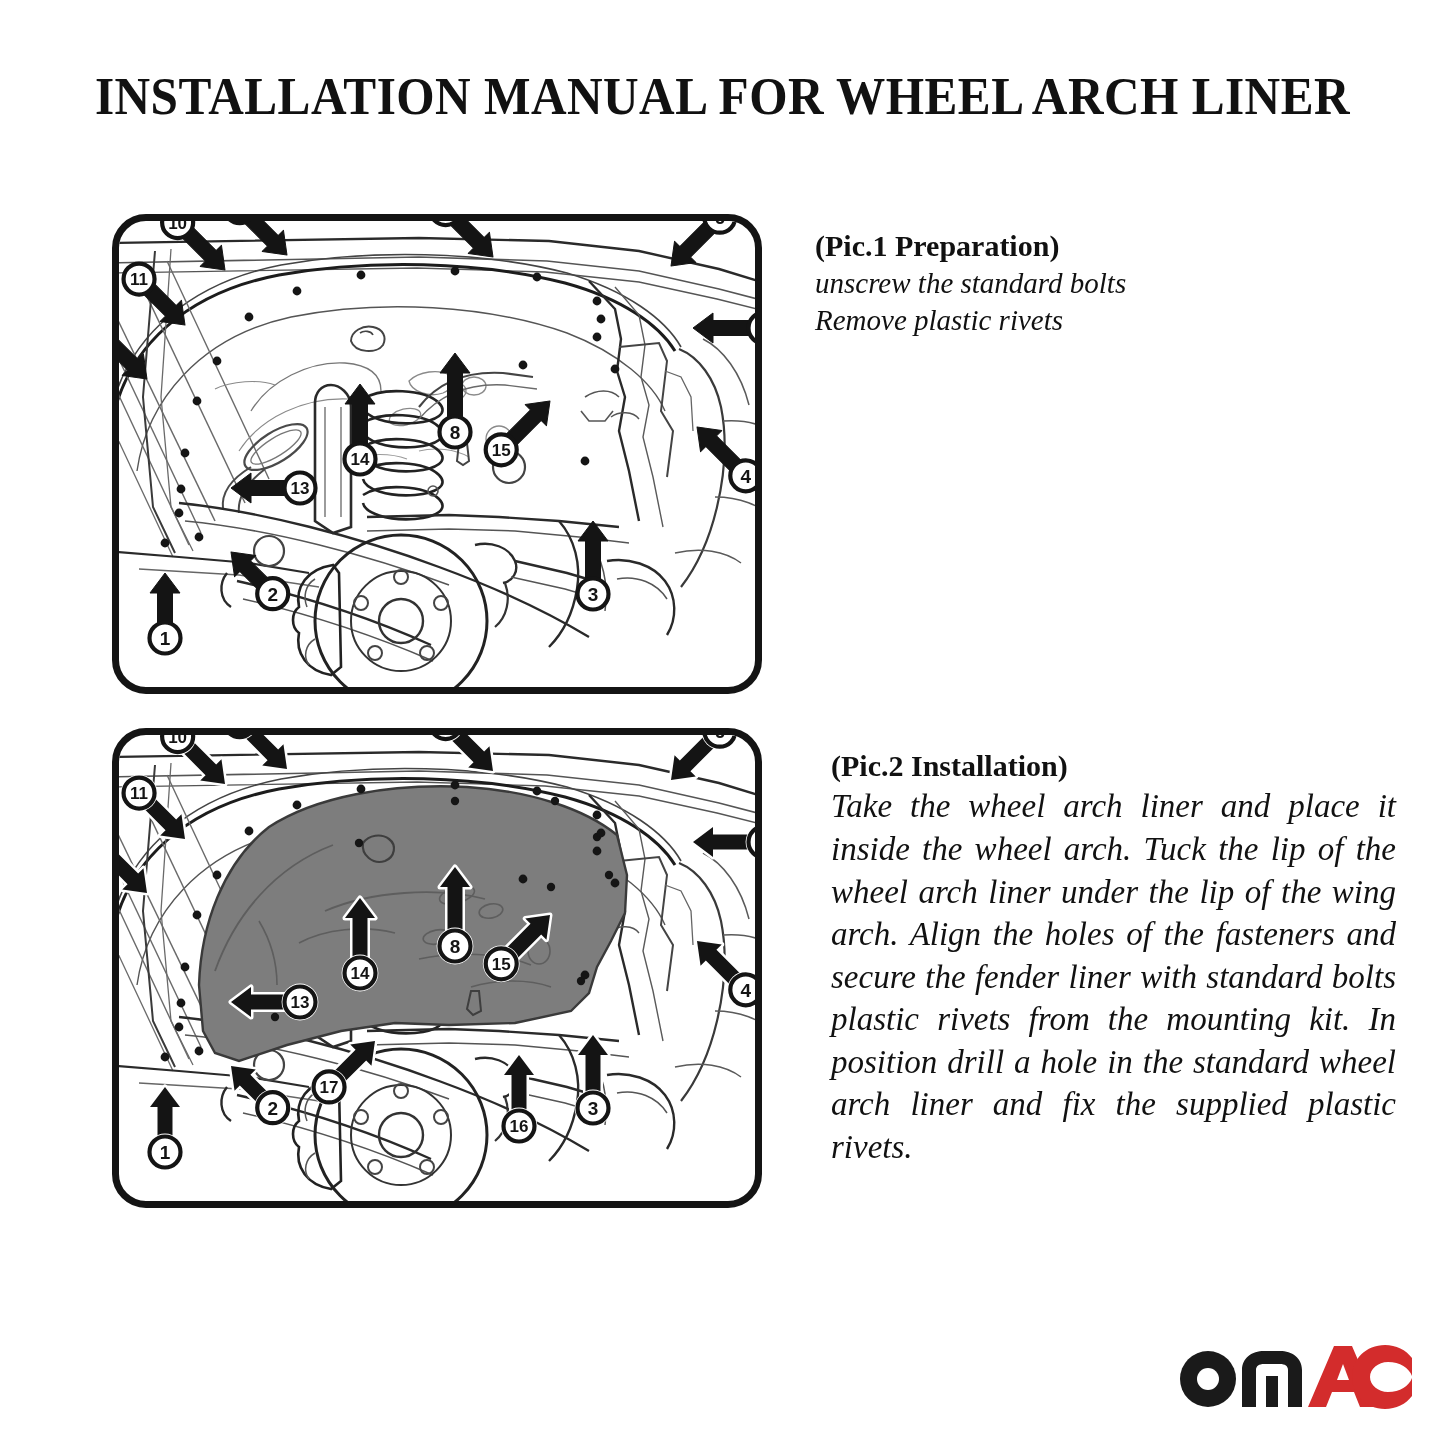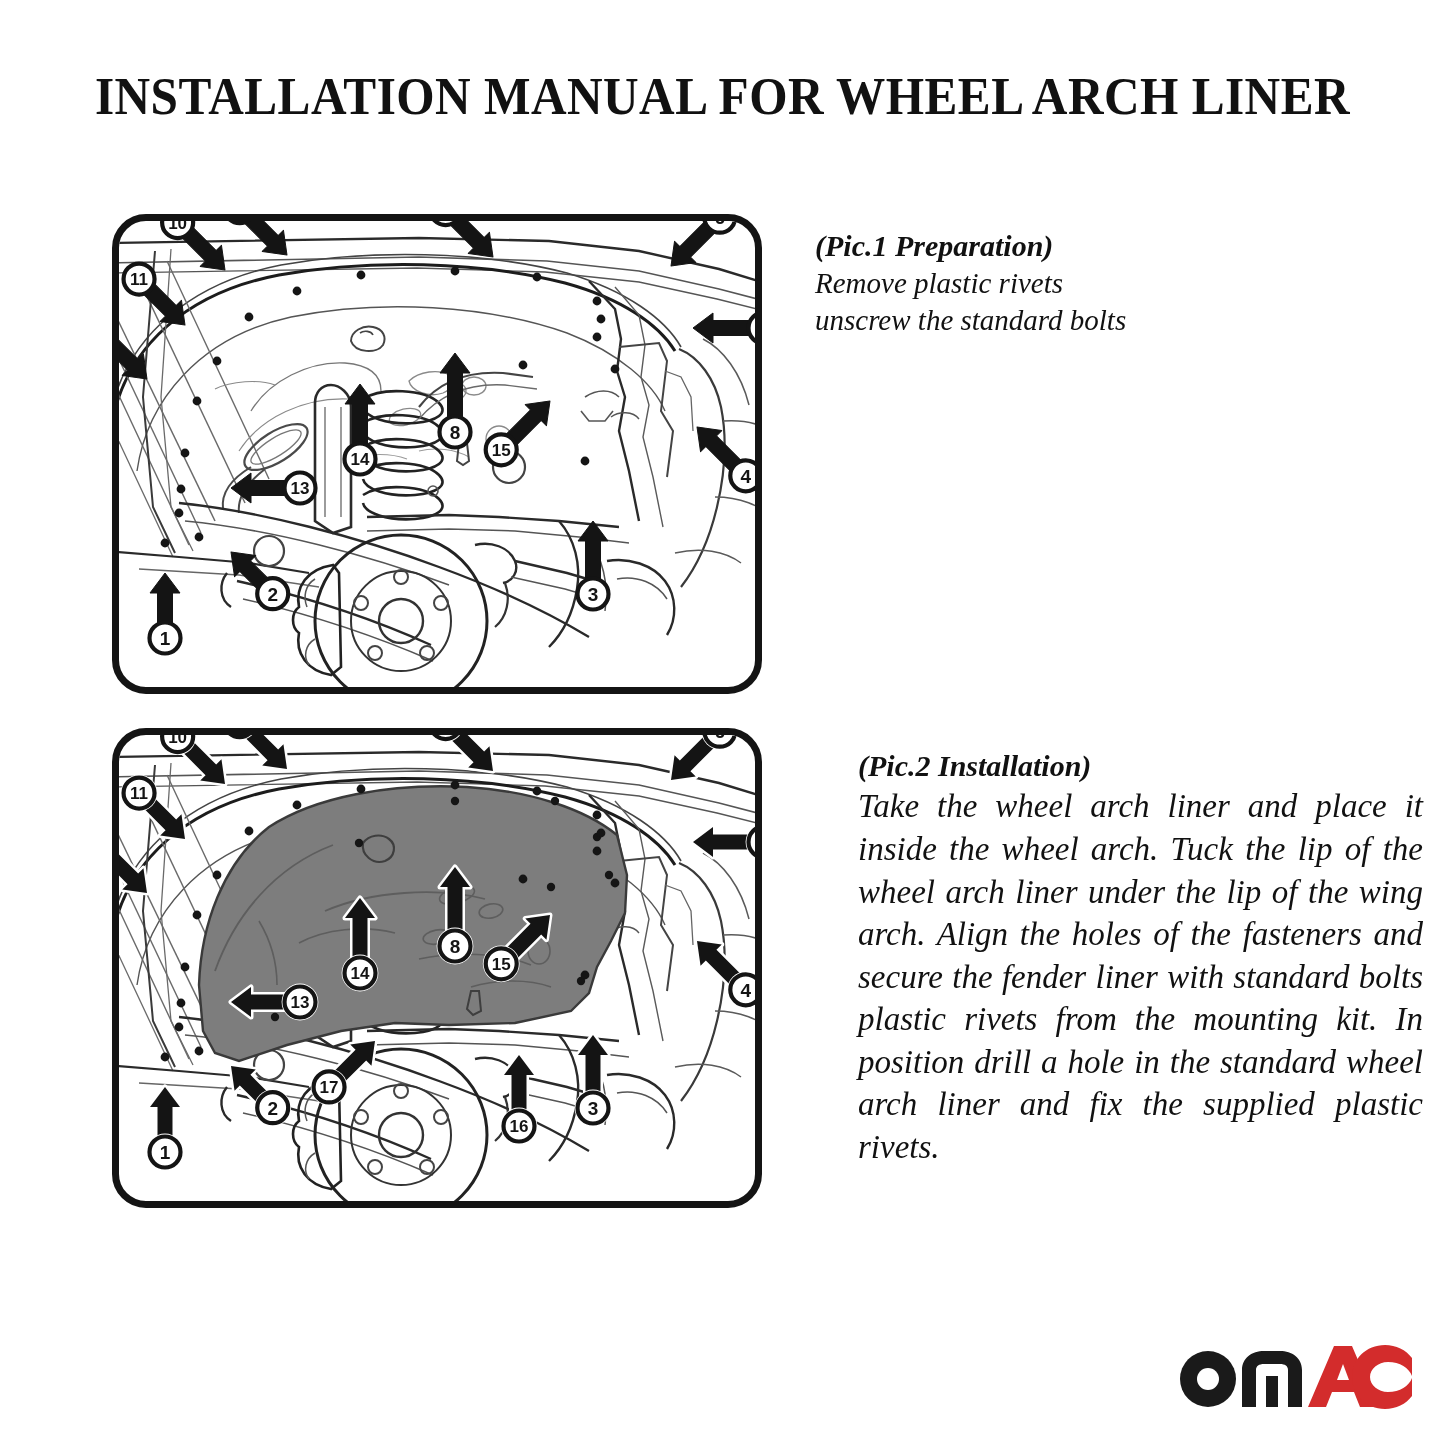--- a/index.html
+++ b/index.html
@@ -36,28 +36,27 @@
     box-sizing:border-box;
     overflow:hidden;
   }
   #panel1{left:112px;top:214px;width:650px;height:480px;}
   #panel2{left:112px;top:728px;width:650px;height:480px;}
   .panel svg{display:block;width:100%;height:100%;}
 
   
   .caption{position:absolute;width:565px;color:#111;}
   #cap1{left:815px;top:228px;}
-  #cap2{left:858px;top:748px;}
+  #cap2{left:831px;top:748px;}
   .cap-head{
     font-family:"Liberation Serif", serif;
     font-weight:bold;
     font-size:30px;
     line-height:1.18;
     margin-bottom:2px;
-    font-style:italic;
   }
   .cap-body{
     font-family:"Liberation Serif", serif;
     font-style:italic;
     font-size:29px;
     line-height:1.27;
   }
   #cap2 .cap-body{ text-align:justify; font-size:33px; line-height:1.29;}
   .cap-body p{margin:0;}
 
@@ -499,22 +498,22 @@
             <circle cx="210.04500000000002" cy="351.955" r="15.5" fill="#ffffff" stroke="#141414" stroke-width="4.2"></circle>
             <text x="210.04500000000002" y="352.455" text-anchor="middle" dominant-baseline="central" font-family="&quot;Liberation Sans&quot;, sans-serif" font-size="17" font-weight="bold" fill="#141414">17</text>
           </g>
         </g>
     </svg>
   </div>
 
   <div class="caption" id="cap1">
     <div class="cap-head">(Pic.1 Preparation)</div>
     <div class="cap-body">
+      <p>unscrew the standard bolts</p>
       <p>Remove plastic rivets</p>
-      <p>unscrew the standard bolts</p>
     </div>
   </div>
 
   <div class="caption" id="cap2">
     <div class="cap-head">(Pic.2 Installation)</div>
     <div class="cap-body">
       <p>Take the wheel arch liner and place it inside the wheel arch. Tuck the lip of the wheel arch liner under the lip of the wing arch. Align the holes of the fasteners and secure the fender liner with standard bolts plastic rivets from the mounting kit. In  position drill a hole in the  standard wheel arch liner and fix the supplied plastic rivets.</p>
     </div>
   </div>
 

